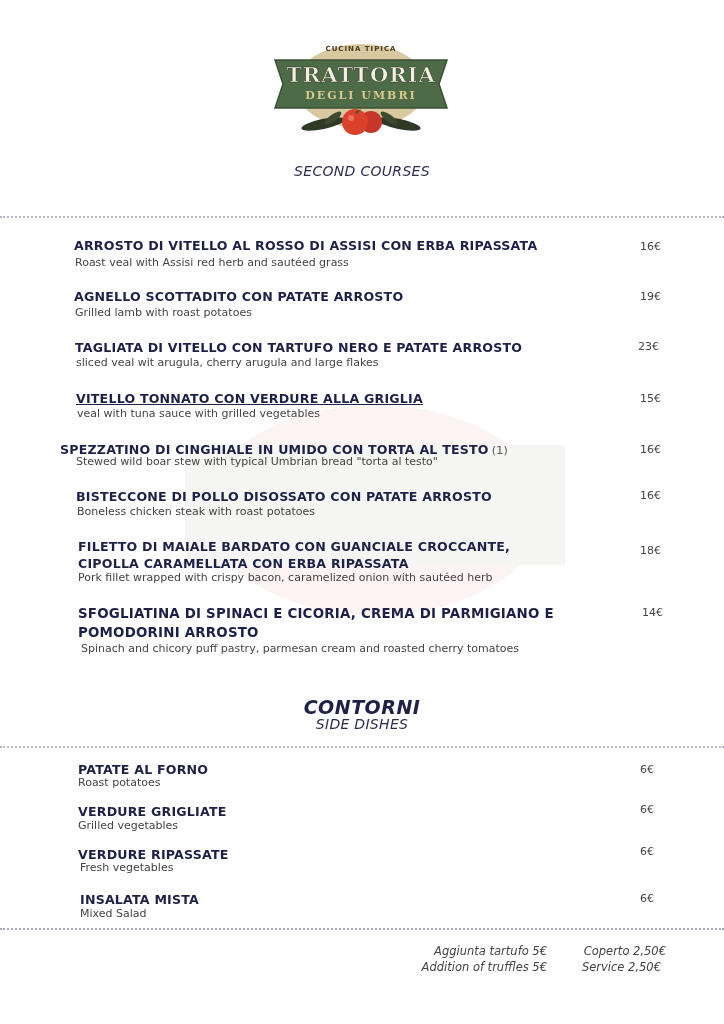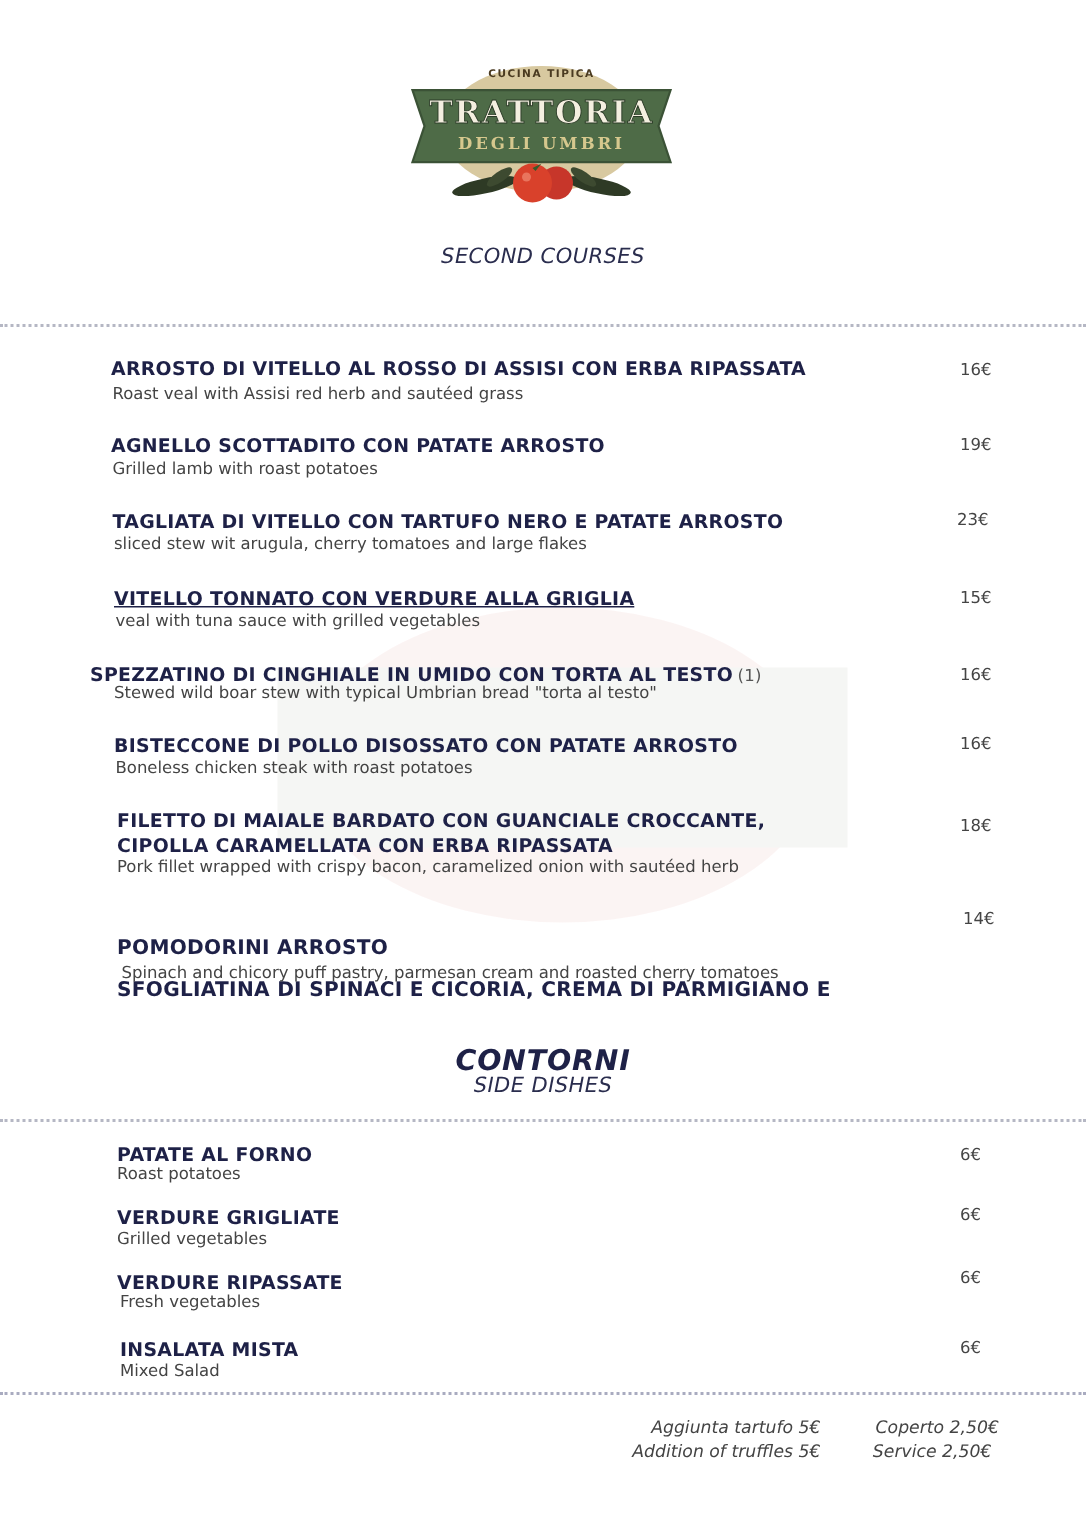--- a/index.html
+++ b/index.html
@@ -70,21 +70,21 @@
 </div>
 
 <div class="item">
   <div class="name" style="left:74px; top:288px;">AGNELLO SCOTTADITO CON PATATE ARROSTO</div>
   <div class="desc" style="left:75px; top:306px;">Grilled lamb with roast potatoes</div>
   <div class="price" style="left:640px; top:290px;">19€</div>
 </div>
 
 <div class="item">
   <div class="name" style="left:75px; top:339px;">TAGLIATA DI VITELLO CON TARTUFO NERO E PATATE ARROSTO</div>
-  <div class="desc" style="left:76px; top:356px;">sliced stew wit arugula, cherry tomatoes and large flakes</div>
+  <div class="desc" style="left:76px; top:356px;">sliced veal wit arugula, cherry arugula and large flakes</div>
   <div class="price" style="left:638px; top:340px;">23€</div>
 </div>
 
 <div class="item">
   <div class="name" style="left:76px; top:390px;text-decoration:underline;">VITELLO TONNATO CON VERDURE ALLA GRIGLIA</div>
   <div class="desc" style="left:77px; top:407px;">veal with tuna sauce with grilled vegetables</div>
   <div class="price" style="left:640px; top:392px;">15€</div>
 </div>
 
 <div class="item">
@@ -100,21 +100,21 @@
 </div>
 
 <div class="item">
   <div class="name" style="left:78px; top:538px;">FILETTO DI MAIALE BARDATO CON GUANCIALE CROCCANTE,</div>
   <div class="name" style="left:78px; top:555px;">CIPOLLA CARAMELLATA CON ERBA RIPASSATA</div>
   <div class="desc" style="left:78px; top:571px;">Pork fillet wrapped with crispy bacon, caramelized onion with sautéed herb</div>
   <div class="price" style="left:640px; top:544px;">18€</div>
 </div>
 
 <div class="item">
-  <div class="name" style="left:78px; top:605px; font-size:13.4px;margin-top:47px;">SFOGLIATINA DI SPINACI E CICORIA, CREMA DI PARMIGIANO E</div>
+  <div class="name" style="left:78px; top:605px; font-size:13.4px;">SFOGLIATINA DI SPINACI E CICORIA, CREMA DI PARMIGIANO E</div>
   <div class="name" style="left:78px; top:624px; font-size:13.4px;">POMODORINI ARROSTO</div>
   <div class="desc" style="left:81px; top:642px;">Spinach and chicory puff pastry, parmesan cream and roasted cherry tomatoes</div>
   <div class="price" style="left:642px; top:606px;">14€</div>
 </div>
 
 <div class="section-title" style="top:696px;">
   <div class="it">CONTORNI</div>
   <div class="en">SIDE DISHES</div>
 </div>
 <div class="dotted" style="top:746px;"></div>

